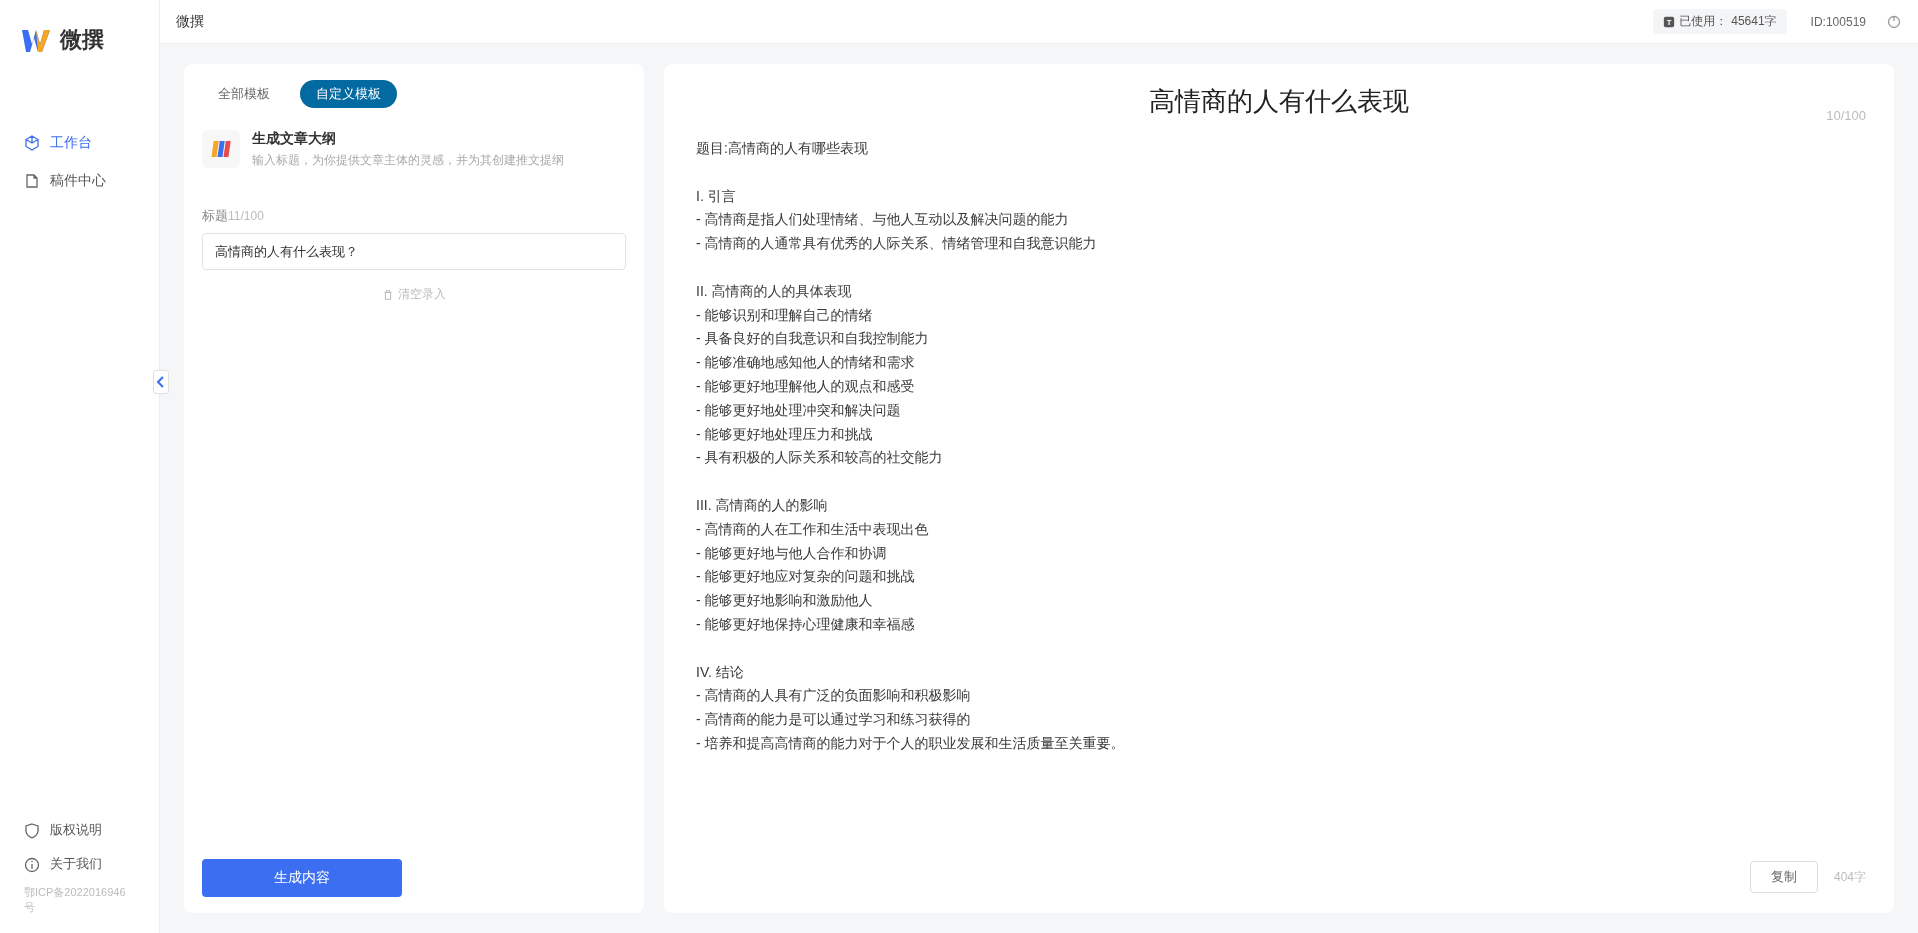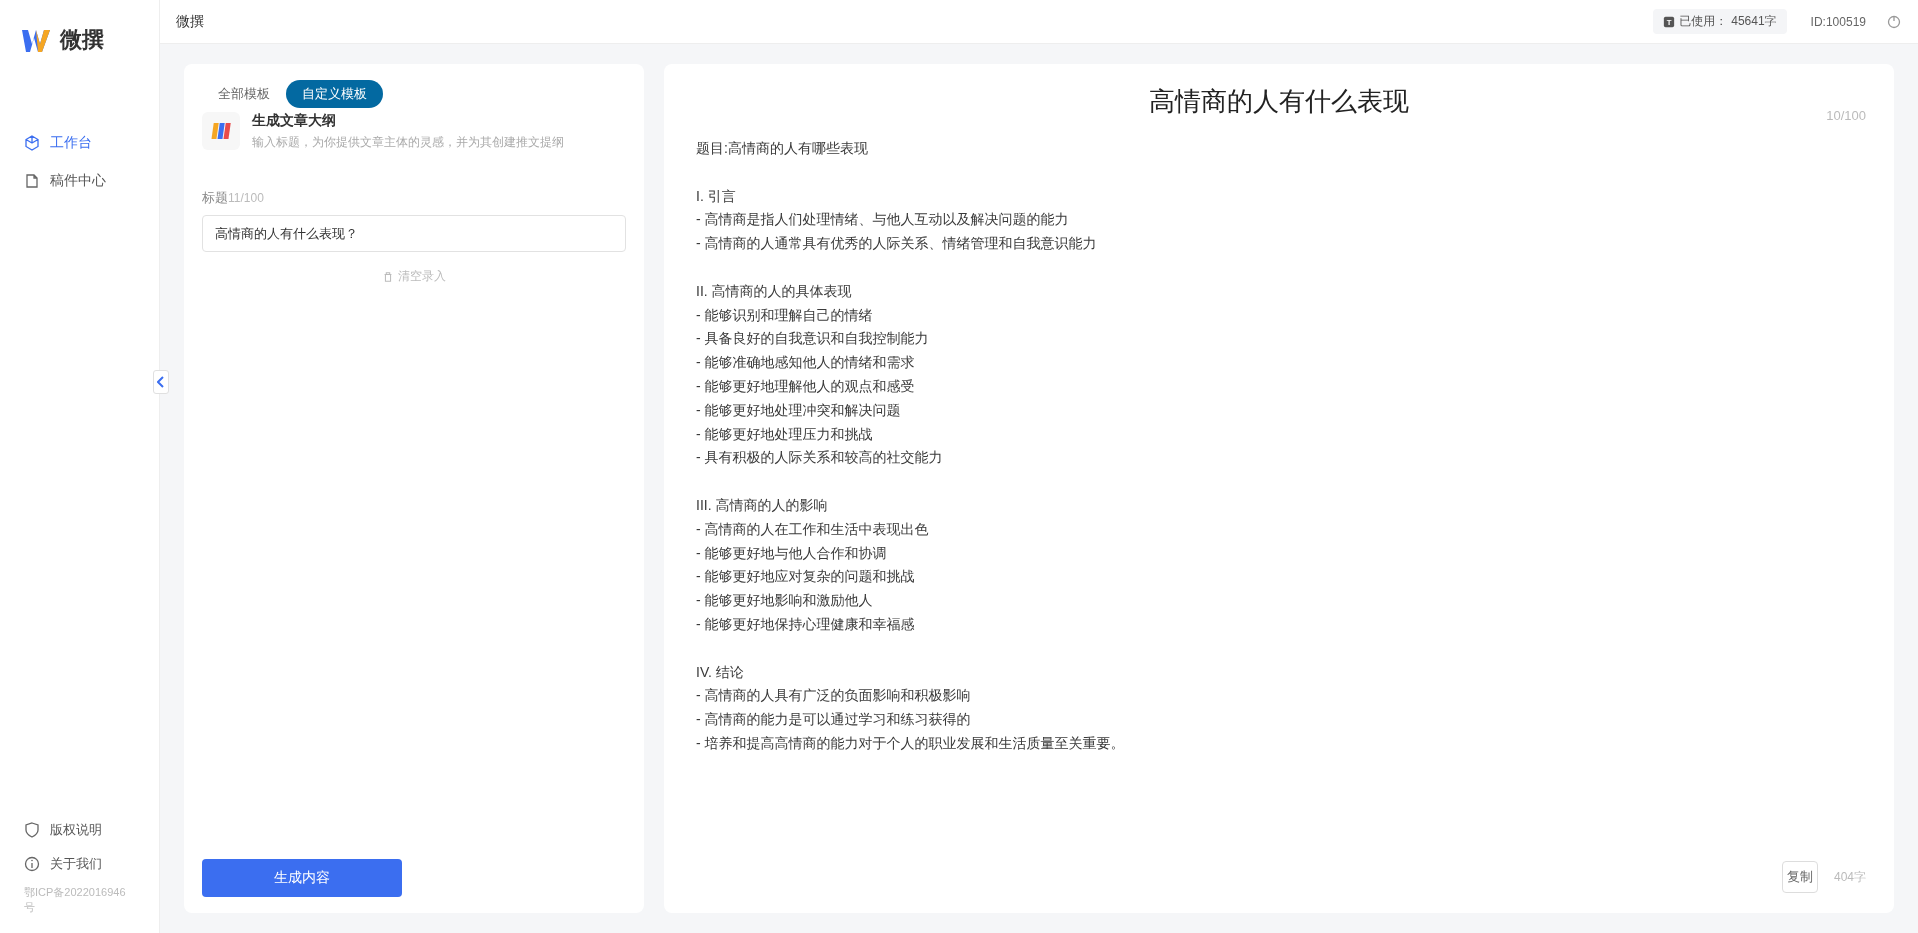--- a/index.html
+++ b/index.html
@@ -10,38 +10,38 @@
 
 .sidebar { width: 160px; background: #fff; display: flex; flex-direction: column; border-right: 1px solid #eee; position: relative; }
 .logo { padding: 24px 20px 8px; display: flex; align-items: center; gap: 8px; font-size: 22px; font-weight: 600; }
 .logo-mark { width: 32px; height: 32px; position: relative; }
 .logo-mark svg { width: 100%; height: 100%; }
 .nav { margin-top: 60px; flex: 1; }
 .nav-item { display: flex; align-items: center; gap: 10px; padding: 10px 24px; cursor: pointer; color: #555; }
 .nav-item.active { color: #3b6ef0; }
 .nav-item .icon { width: 16px; height: 16px; display: inline-flex; align-items: center; justify-content: center; }
 .sidebar-bottom { padding-bottom: 8px; }
-.sidebar-bottom .nav-item { padding: 8px 24px; font-size: 13px; }
+.sidebar-bottom .nav-item { padding: 8px 24px; font-size: 13px; align-items: flex-end; }
 .icp { padding: 4px 24px 10px; font-size: 11px; color: #bbb; }
 .collapse-handle { position: absolute; right: -10px; top: 370px; width: 16px; height: 24px; background: #fff; border: 1px solid #e0e0e0; border-radius: 3px; display: flex; align-items: center; justify-content: center; cursor: pointer; color: #3b6ef0; font-size: 10px; }
 
 
 .main { flex: 1; display: flex; flex-direction: column; }
 .topbar { height: 44px; background: #fff; display: flex; align-items: center; padding: 0 16px; border-bottom: 1px solid #eee; }
 .topbar-title { font-size: 14px; color: #333; }
 .topbar-spacer { flex: 1; }
 .usage-badge { background: #f4f5f7; border-radius: 4px; padding: 4px 10px; font-size: 12px; color: #555; display: flex; align-items: center; gap: 4px; }
 .id-label { margin-left: 24px; font-size: 12px; color: #666; }
 .power-icon { margin-left: 20px; color: #999; cursor: pointer; display: inline-flex; }
 
 .content { flex: 1; display: flex; gap: 20px; padding: 20px 24px; overflow: hidden; }
 
 
 .panel-left { width: 460px; background: #fff; border-radius: 8px; display: flex; flex-direction: column; padding: 16px 18px; }
-.tabs { display: flex; gap: 0; }
+.tabs { display: flex; gap: 14px; margin-bottom: 18px; }
 .tab { padding: 5px 16px; border-radius: 14px; font-size: 13px; cursor: pointer; color: #666; }
 .tab.active { background: #0369a1; color: #fff; }
 .template-card { display: flex; gap: 12px; padding: 4px 0 16px; }
 .template-icon { width: 38px; height: 38px; background: #f7f7f7; border-radius: 6px; display: flex; align-items: center; justify-content: center; }
 .template-icon svg { width: 20px; height: 20px; }
 .template-info .title { font-size: 14px; font-weight: 600; color: #333; margin-bottom: 4px; }
 .template-info .desc { font-size: 12px; color: #aaa; }
 .field-label-row { display: flex; align-items: center; margin: 22px 0 8px; }
 .field-label { font-size: 13px; color: #888; }
 .char-count { font-size: 12px; color: #bbb; }
@@ -50,21 +50,21 @@
 .panel-left-footer { margin-top: auto; display: flex; justify-content: flex-start; padding-top: 12px; }
 .generate-btn { width: 200px; padding: 10px 0; background: #3b6ef0; color: #fff; border: none; border-radius: 4px; font-size: 14px; cursor: pointer; }
 
 
 .panel-right { flex: 1; background: #fff; border-radius: 8px; display: flex; flex-direction: column; padding: 20px 28px; overflow: hidden; }
 .output-heading-row { position: relative; margin-bottom: 0; }
 .output-heading { text-align: center; font-family: "Songti SC", "SimSun", serif; font-size: 26px; font-weight: 400; color: #222; }
 .heading-count { position: absolute; right: 0; bottom: -4px; font-size: 13px; color: #bbb; }
 .output-body { flex: 1; overflow-y: auto; padding: 18px 4px; font-size: 14px; line-height: 1.7; color: #3a3a3a; white-space: pre-wrap; }
 .output-footer { display: flex; justify-content: flex-end; align-items: center; gap: 16px; padding-top: 10px; }
-.copy-btn { padding: 6px 4px; border: 1px solid #ddd; background: #fff; border-radius: 4px; font-size: 13px; color: #666; cursor: pointer; }
+.copy-btn { padding: 6px 20px; border: 1px solid #ddd; background: #fff; border-radius: 4px; font-size: 13px; color: #666; cursor: pointer; }
 .word-count { font-size: 12px; color: #bbb; }
 
 svg { display: block; }
 </style>
 </head>
 <body>
 
 <div class="app">
   <aside class="sidebar">
     <div class="logo">

